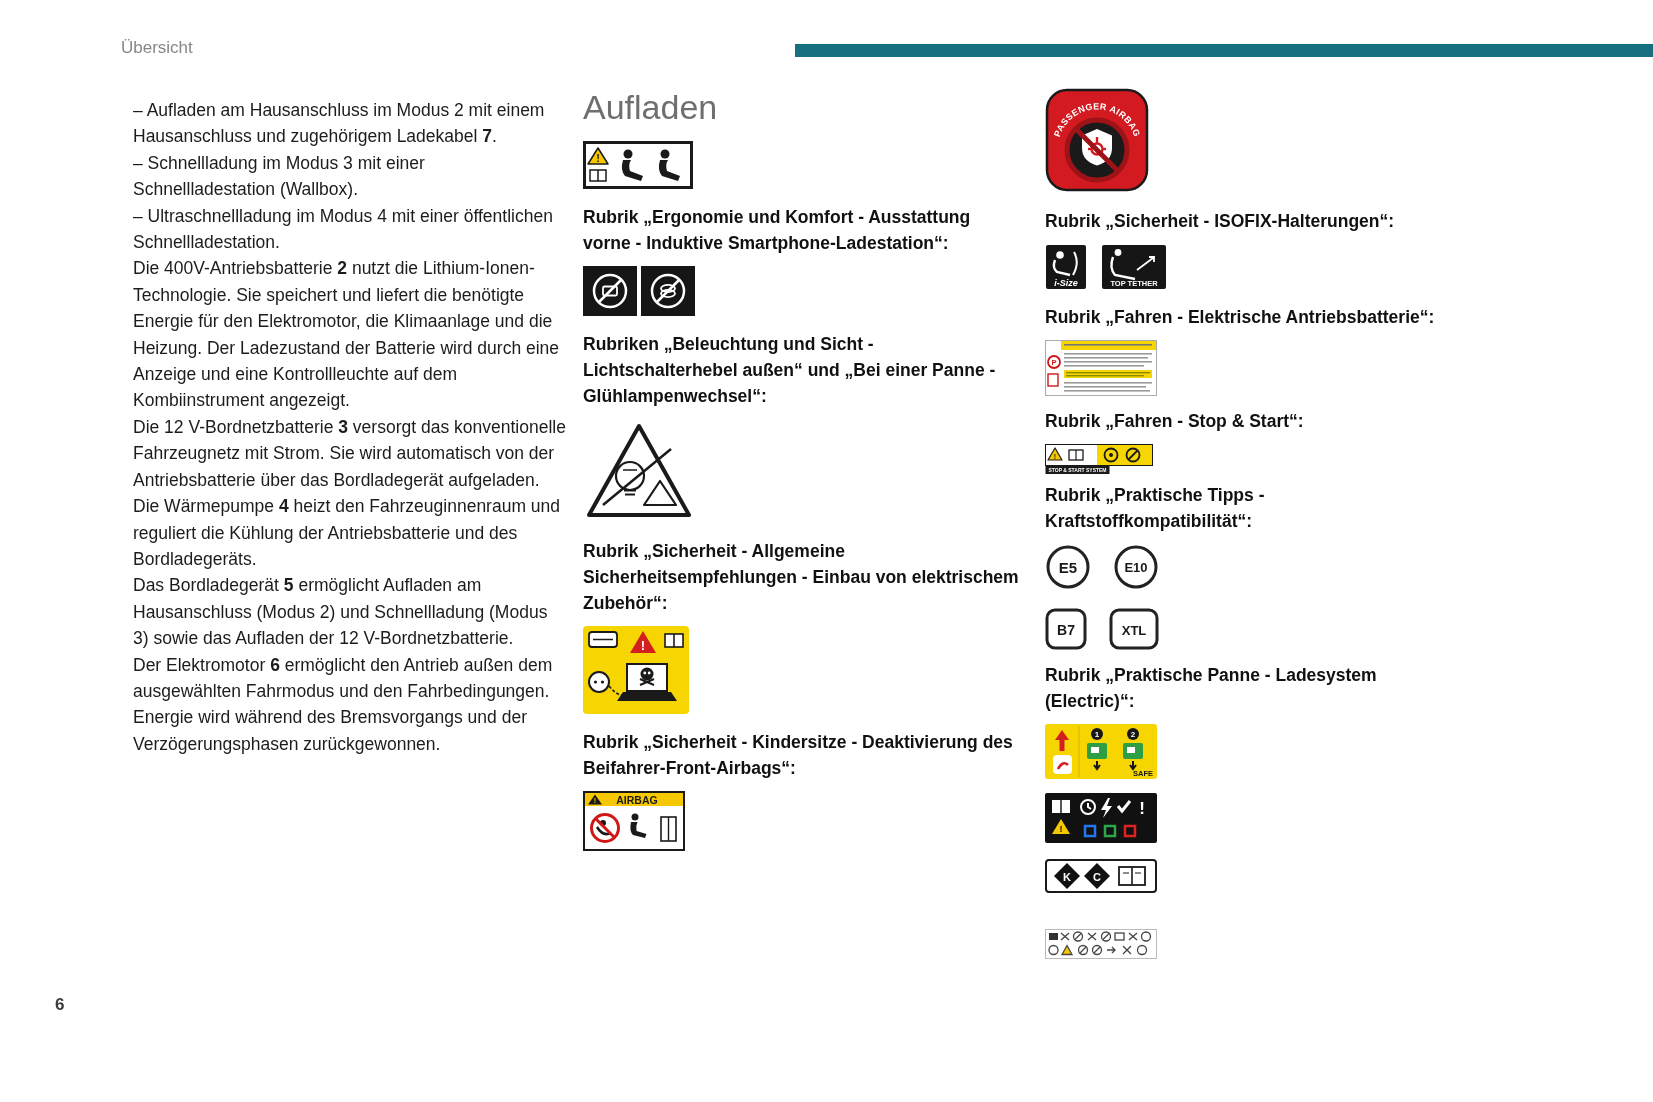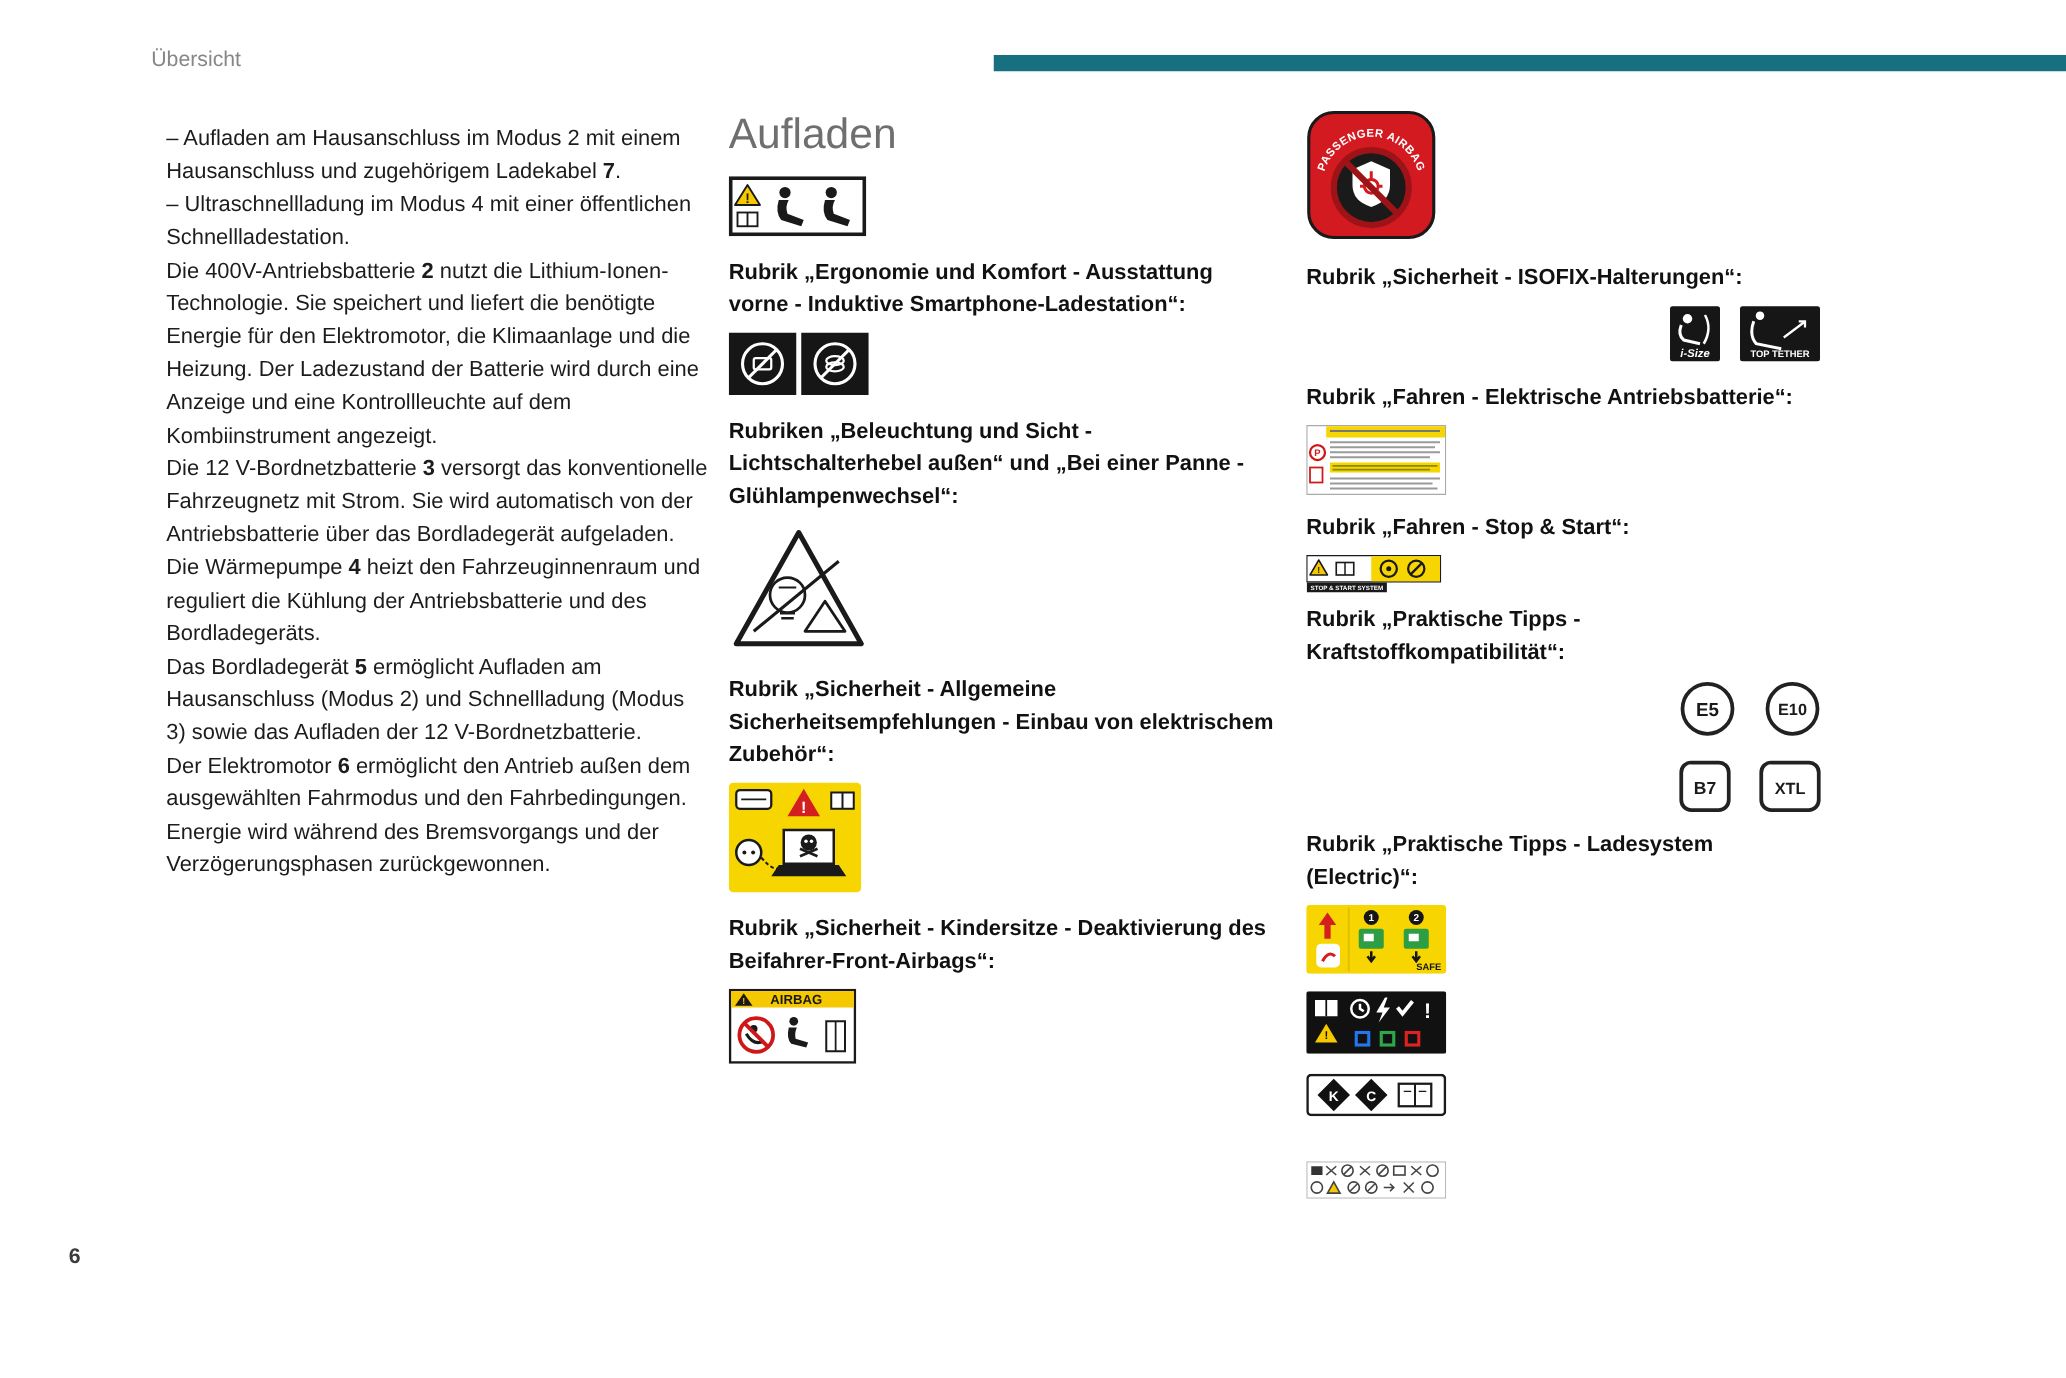--- a/index.html
+++ b/index.html
@@ -19,37 +19,38 @@
   .mid-title { font-size:34px; font-weight:400; color:#6f6f6f; margin:0 0 14px 0; line-height:1.15; }
 
   .section-heading { font-size:17.5px; font-weight:700; line-height:26px; margin:0 0 10px 0; color:#111; }
 
   .col-right { position:absolute; left:1045px; top:88px; width:412px; }
 
   .sticker-block { display:block; }
   .mb8{margin-bottom:8px}.mb12{margin-bottom:12px}
   .mb14{margin-bottom:14px}.mb15{margin-bottom:15px}.mb16{margin-bottom:16px}
   .mb18{margin-bottom:18px}.mb36{margin-bottom:36px}
-  .row { display:flex; align-items:flex-start;justify-content:flex-end; }
+  .row { display:flex; align-items:flex-start; }
   .gap14 > * + * { margin-left:14px; }
   .gap22 > * + * { margin-left:22px; }
   svg { display:block; }
   svg text { font-family:"Liberation Sans", sans-serif; }
 </style>
 </head>
 <body>
 
 <div class="page">
 
   <div class="header-label">Übersicht</div>
   <div class="accent-bar"></div>
   <div class="page-number">6</div>
 
   <div class="col-left">
     <p><span>–  Aufladen am Hausanschluss im Modus 2 mit einem Hausanschluss und zugehörigem Ladekabel </span><b>7</b><span>.</span></p>
+    <p><span>–  Schnellladung im Modus 3 mit einer Schnellladestation (Wallbox).</span><b></b><span></span></p>
     <p><span>–  Ultraschnellladung im Modus 4 mit einer öffentlichen Schnellladestation.</span><b></b><span></span></p>
     <p><span>Die 400V-Antriebsbatterie </span><b>2</b><span> nutzt die Lithium-Ionen-Technologie. Sie speichert und liefert die benötigte Energie für den Elektromotor, die Klimaanlage und die Heizung. Der Ladezustand der Batterie wird durch eine Anzeige und eine Kontrollleuchte auf dem Kombiinstrument angezeigt.</span></p>
     <p><span>Die 12 V-Bordnetzbatterie </span><b>3</b><span> versorgt das konventionelle Fahrzeugnetz mit Strom. Sie wird automatisch von der Antriebsbatterie über das Bordladegerät aufgeladen.</span></p>
     <p><span>Die Wärmepumpe </span><b>4</b><span> heizt den Fahrzeuginnenraum und reguliert die Kühlung der Antriebsbatterie und des Bordladegeräts.</span></p>
     <p><span>Das Bordladegerät </span><b>5</b><span> ermöglicht Aufladen am Hausanschluss (Modus 2) und Schnellladung (Modus 3) sowie das Aufladen der 12 V-Bordnetzbatterie.</span></p>
     <p><span>Der Elektromotor </span><b>6</b><span> ermöglicht den Antrieb außen dem ausgewählten Fahrmodus und den Fahrbedingungen. Energie wird während des Bremsvorgangs und der Verzögerungsphasen zurückgewonnen.</span></p>
   </div>
 
   <div class="col-mid">
     <h1 class="mid-title">Aufladen</h1>
@@ -267,21 +268,21 @@
       <svg width="42" height="42" viewBox="0 0 42 42">
         <rect x="2" y="2" width="38" height="38" rx="8" fill="#fff" stroke="#222" stroke-width="3"></rect>
         <text x="21" y="27" font-size="14" font-weight="bold" fill="#1a1a1a" text-anchor="middle">B7</text>
       </svg>
       <svg width="50" height="42" viewBox="0 0 50 42">
         <rect x="2" y="2" width="46" height="38" rx="8" fill="#fff" stroke="#222" stroke-width="3"></rect>
         <text x="25" y="27" font-size="13" font-weight="bold" fill="#1a1a1a" text-anchor="middle">XTL</text>
       </svg>
     </div>
 
-    <h2 class="section-heading">Rubrik „Praktische Tipps - Ladesystem (Electric)“:</h2>
+    <h2 class="section-heading">Rubrik „Praktische Panne - Ladesystem (Electric)“:</h2>
     <svg class="sticker-block mb14" width="112" height="55" viewBox="0 0 112 55">
       <rect x="0" y="0" width="112" height="55" rx="3" fill="#f6d500"></rect>
       <line x1="34" y1="2" x2="34" y2="53" stroke="#e0bf00" stroke-width="1.5"></line>
       <polygon points="17,6 24,16 19.5,16 19.5,27 14.5,27 14.5,16 10,16" fill="#d31f1f"></polygon>
       <g>
         <rect x="8" y="31" width="19" height="19" rx="4" fill="#fff"></rect>
         <path d="M13,45 q5,-9 10,-4" stroke="#d31f1f" stroke-width="2.5" fill="none"></path>
       </g>
       <g>
         <circle cx="52" cy="10" r="6" fill="#161616"></circle>

